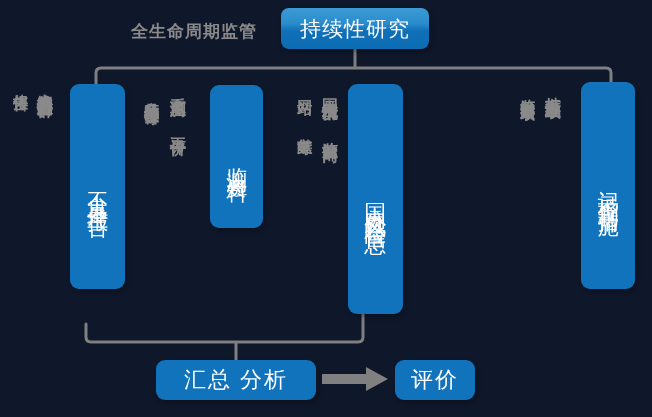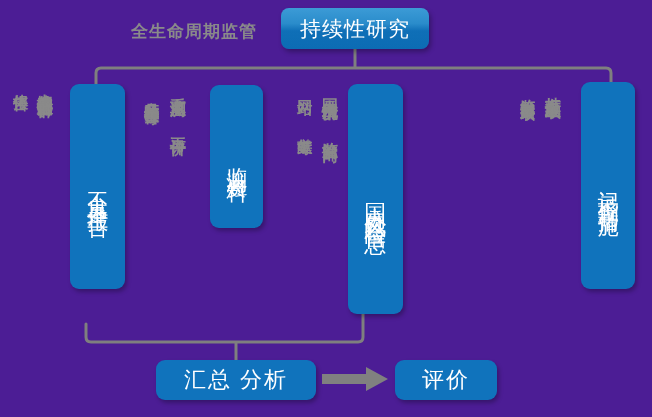--- a/index.html
+++ b/index.html
@@ -7,21 +7,21 @@
     padding: 0;
     background: #ffffff;
   }
   body {
     font-family: "Liberation Sans", "DejaVu Sans", sans-serif;
   }
   #canvas {
     position: relative;
     width: 652px;
     height: 417px;
-    background: #4c1d95;
+    background: #0f172a;
     overflow: hidden;
   }
 
   
   .box {
     position: absolute;
     background: #1073BC;
     border-radius: 9px;
     box-shadow: 2px 3px 4px rgba(0,0,0,0.28);
     color: #ffffff;
@@ -120,15 +120,15 @@
 
   <div class="box vertical" style="left:348px; top:84px; width:55px; height:230px; font-size:22px;">国内外风险信息</div>
 
   <div class="vtext" style="left:519px; top:87px; font-size:15px;">监管部门责令采取</div>
   <div class="vtext" style="left:543px; top:84px; font-size:16px;">持有人主动采取</div>
 
   <div class="box vertical" style="left:581px; top:82px; width:54px; height:207px; font-size:21px;">记录控制措施</div>
 
   <div class="box" style="left:156px; top:360px; width:160px; height:40px; font-size:22px; letter-spacing:2px;">汇总  分析</div>
 
-  <div class="box" style="left:395px; top:360px; width:102px; height:40px; font-size:22px; letter-spacing:2px;">评价</div>
+  <div class="box" style="left:395px; top:360px; width:80px; height:40px; font-size:22px; letter-spacing:2px;">评价</div>
 
 </div>
 
 </body></html>

